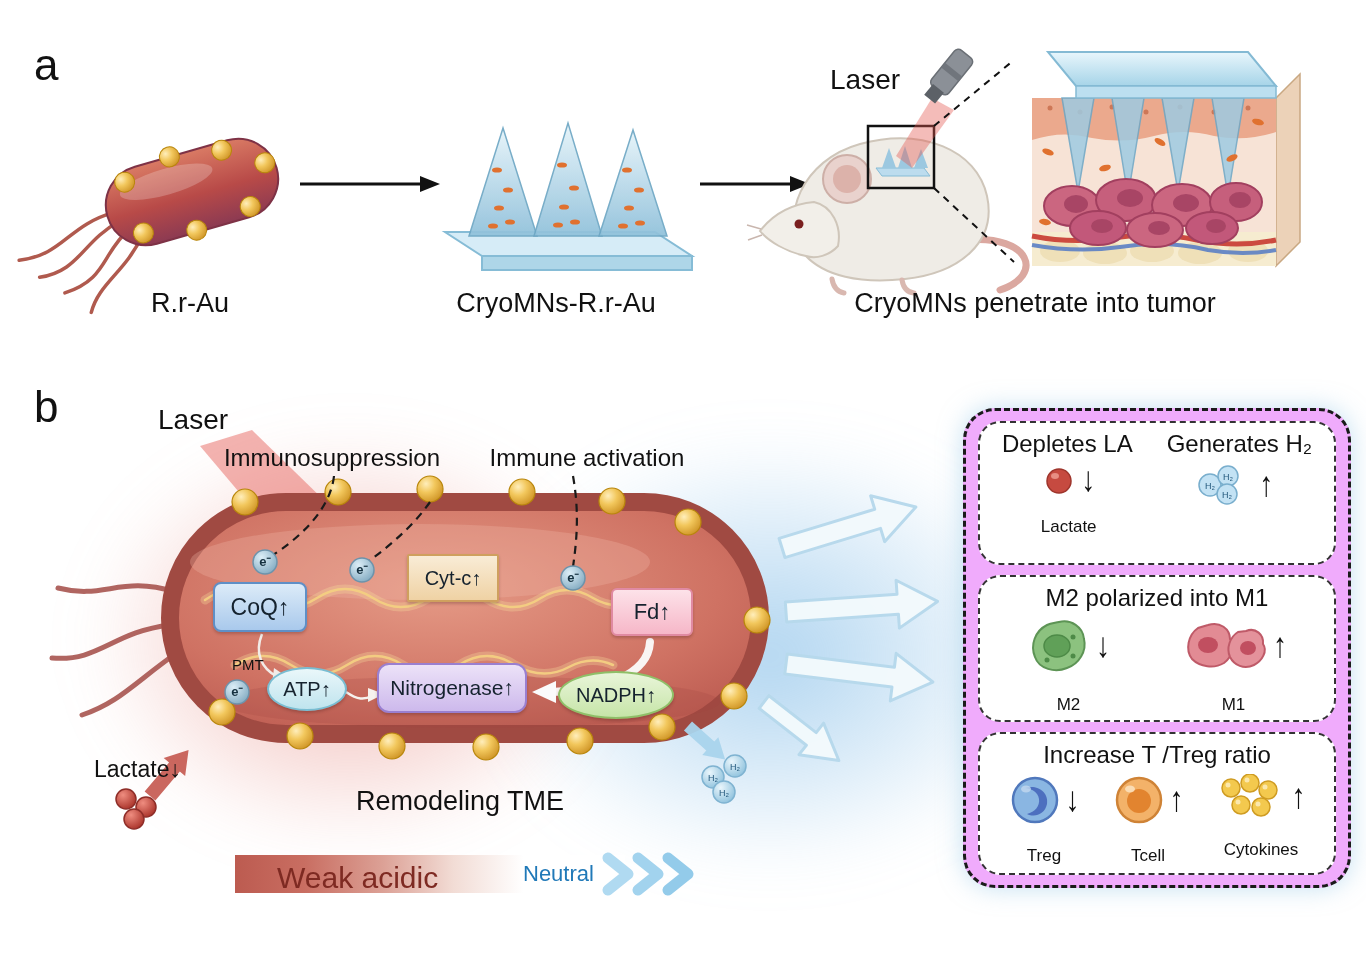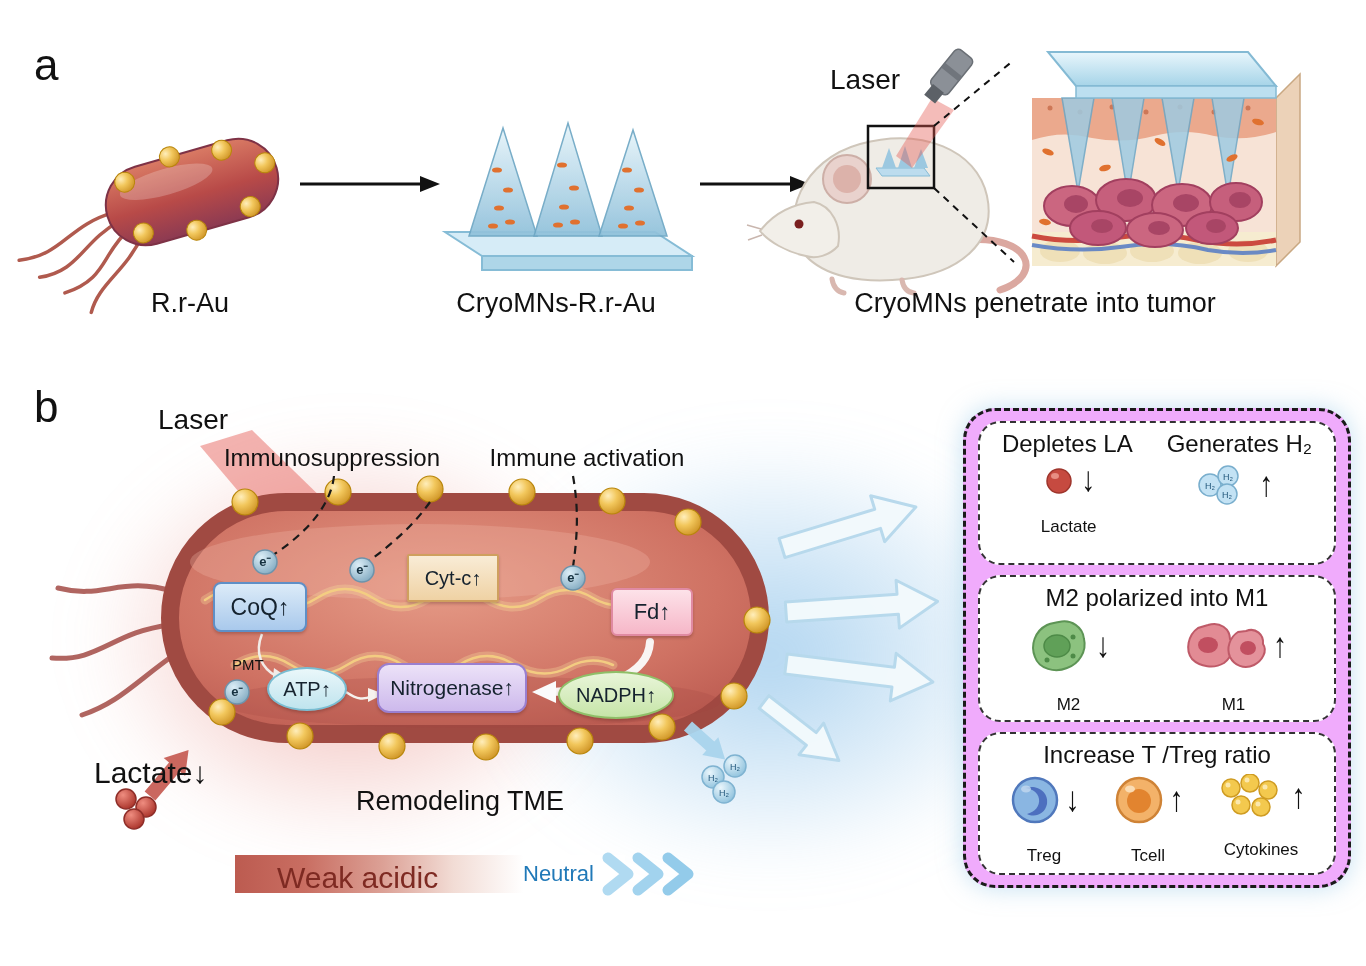--- a/index.html
+++ b/index.html
@@ -19,21 +19,21 @@
   .mol{position:absolute;display:flex;align-items:center;justify-content:center;
     color:#15222e;border:2px solid;box-shadow:0 2px 3px rgba(60,20,20,0.25);}
   .coq{background:linear-gradient(180deg,#dcebf8,#a9c9ec);border-color:#5f8fc6;border-radius:8px;font-size:23px;}
   .cytc{background:linear-gradient(180deg,#f9ecd6,#efd2a4);border-color:#cfa05e;border-radius:2px;font-size:20px;}
   .fd{background:linear-gradient(180deg,#fde2e9,#f6b7c8);border-color:#e08aa2;border-radius:6px;font-size:22px;}
   .atp{background:linear-gradient(180deg,#eaf7fa,#bfe4ee);border-color:#79bdd2;border-radius:50%;font-size:20px;}
   .nitro{background:linear-gradient(180deg,#ece2f8,#cdb9ec);border-color:#9a7fd0;border-radius:12px;font-size:21px;}
   .nadph{background:linear-gradient(180deg,#e9f5d9,#c6e5a8);border-color:#8fbf68;border-radius:50%;font-size:20px;}
   .elabel{position:absolute;width:24px;text-align:center;font-size:13px;font-weight:bold;color:#14303f;}
   .pmt{position:absolute;font-size:15px;color:#111;}
-  .lactate-b{position:absolute;font-size:30px;color:#111;}
+  .lactate-b{position:absolute;font-size:23px;color:#111;}
   .remodeling{position:absolute;font-size:27px;color:#111;text-align:center;}
   .ph-bar{position:absolute;left:235px;top:855px;width:390px;height:38px;
     background:linear-gradient(90deg,#bc5b50 0%,#c96e62 18%,#dca196 38%,#f2dcd5 56%,#ffffff 74%,#ffffff 100%);}
   .weak-acidic{position:absolute;left:42px;top:6px;font-size:30px;color:#7e2a22;}
   .neutral{position:absolute;left:288px;top:6px;font-size:22px;color:#2079b8;}
   
   .summary{position:absolute;left:963px;top:408px;width:358px;height:454px;background:#f0abfc;
     border:3px dashed #1a1a1a;border-radius:32px;padding:10px 12px;display:flex;flex-direction:column;gap:10px;
     box-shadow:0 0 24px rgba(140,195,230,0.5);}
   .sbox{background:#ffffff;border:2px dashed #333;border-radius:22px;flex:1;padding:7px 12px 5px 12px;

